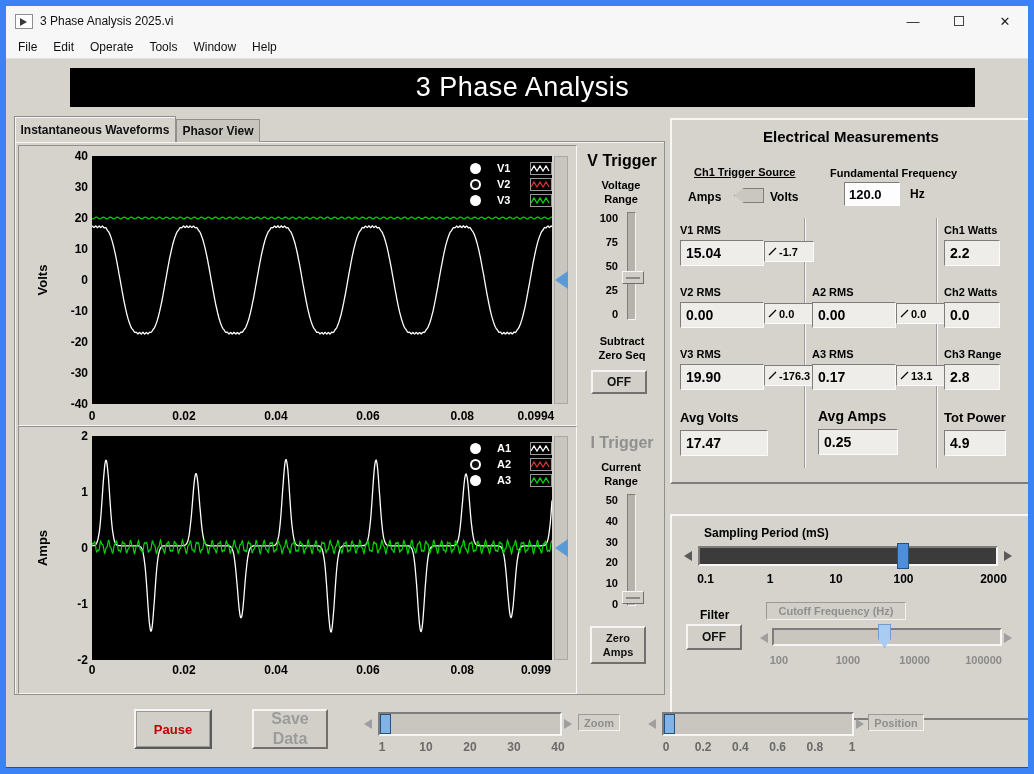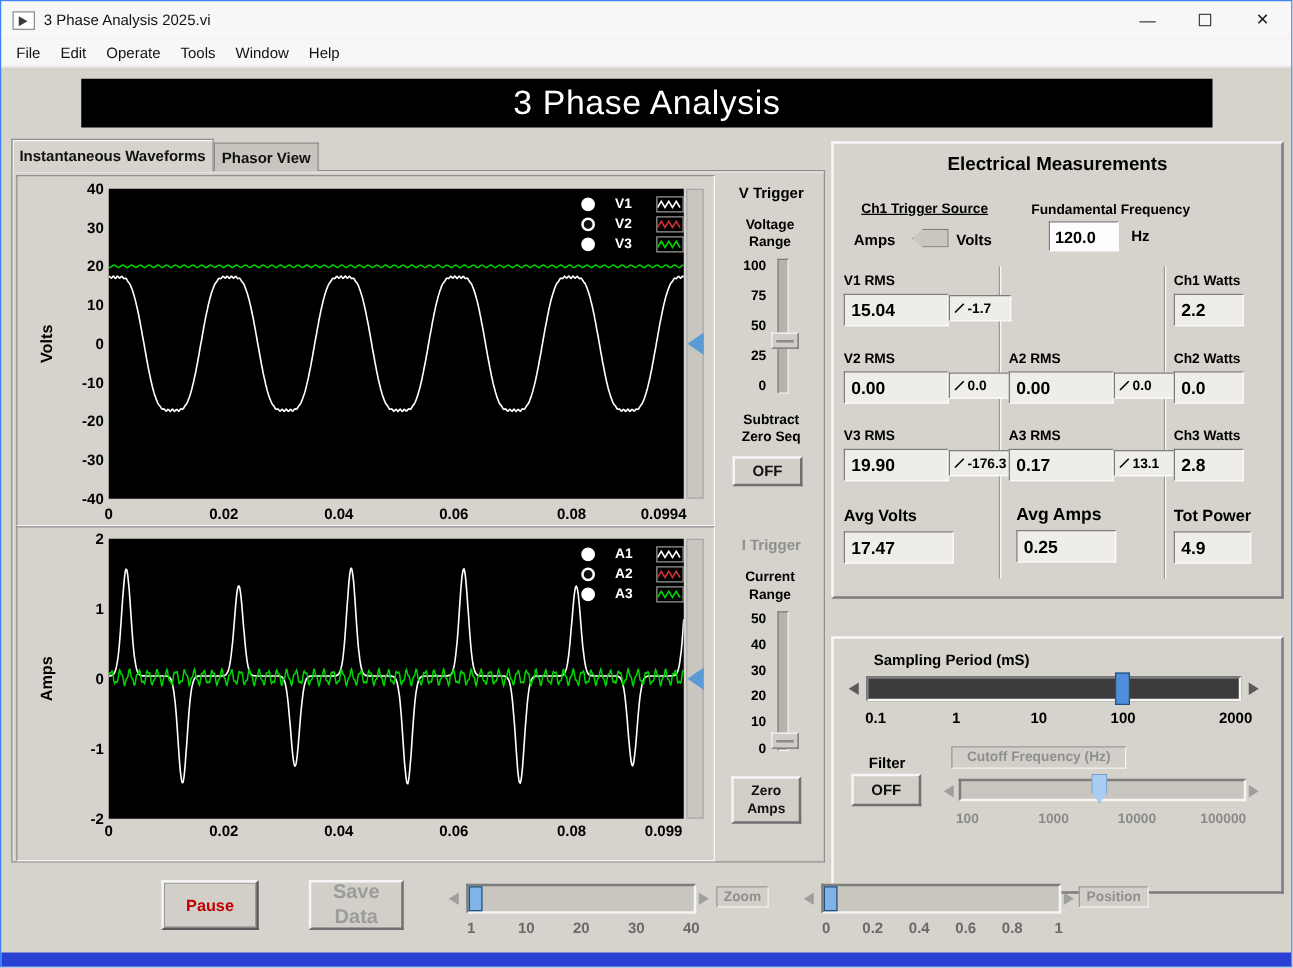--- a/index.html
+++ b/index.html
@@ -1,17 +1,17 @@
 <!DOCTYPE html>
 <html><head>
 <meta charset="utf-8">
 <style>
   *{margin:0;padding:0;box-sizing:border-box;}
   body{font-family:"Liberation Sans","DejaVu Sans",sans-serif;background:#ffffff;}
-  #app{position:relative;width:1034px;height:774px;background:#d6d3cd;overflow:hidden;border:1px solid #3b82f6;}
+  #app{position:relative;width:1034px;height:774px;background:#d6d3cd;overflow:hidden;border:6px solid #3b82f6;}
 
   
   .titlebar{position:absolute;left:0;top:0;width:100%;height:30px;background:#f7f7f7;display:flex;align-items:center;}
   .appicon{width:18px;height:15px;margin-left:9px;background:#fff;border:1px solid #8f8f8f;position:relative;}
   .appicon-tri{position:absolute;left:4px;top:3px;width:0;height:0;border-top:4px solid transparent;border-bottom:4px solid transparent;border-left:7px solid #3a3a3a;}
   .wintitle{font-size:12px;margin-left:7px;color:#111;}
   .winbtns{margin-left:auto;display:flex;height:100%;}
   .winbtn{width:46px;height:100%;display:flex;align-items:center;justify-content:center;font-size:13px;color:#222;cursor:default;}
   .maxbox{width:10px;height:10px;border:1px solid #444;display:block;}
   .menubar{position:absolute;left:0;top:30px;width:100%;height:23px;background:#f7f7f7;border-bottom:1px solid #e2e2e2;display:flex;align-items:center;padding-left:4px;}
@@ -40,21 +40,21 @@
   .legend{position:absolute;width:82px;display:flex;flex-direction:column;}
   .lrow{display:flex;align-items:center;height:16px;justify-content:flex-end;gap:16px;}
   .lradio{width:11px;height:11px;border-radius:50%;border:2px solid #fff;background:#111;flex:0 0 auto;}
   .lradio.on{background:#fff;}
   .lname{color:#fff;font-size:11px;font-weight:bold;width:17px;}
   .lsw{width:22px;height:13px;border:1px solid #9a9a9a;background:#000;display:flex;align-items:center;justify-content:center;flex:0 0 auto;}
 
   .cursor-strip{position:absolute;width:14px;background:#c9c6c0;border:1px solid #a8a8a8;}
   .cursor-tri{position:absolute;width:0;height:0;border-top:9px solid transparent;border-bottom:9px solid transparent;border-right:13px solid #5b9bd5;z-index:4;}
 
-  .sec-title{position:absolute;font-weight:bold;font-size:12px;text-align:center;}
+  .sec-title{position:absolute;font-weight:bold;font-size:16px;text-align:center;}
   .sec-title.disabled{color:#8f8f8f;}
   .sec-sub{position:absolute;font-weight:bold;font-size:11px;text-align:center;line-height:1.3;}
 
   .vtrack{position:absolute;width:9px;background:#b6b3ad;border:1px solid;border-color:#7d7d7d #f5f5f5 #f5f5f5 #7d7d7d;}
   .vhandle{position:absolute;width:22px;height:13px;background:#d0cdc7;border:1px solid;border-color:#f7f7f7 #6e6e6e #6e6e6e #f7f7f7;z-index:2;}
   .vhandle::after{content:"";position:absolute;left:3px;right:3px;top:5px;height:2px;background:#8a8a8a;}
 
   .htrack{position:absolute;border:2px solid;border-color:#7d7d7d #f5f5f5 #f5f5f5 #7d7d7d;}
   .htrack.dark{background:#3b3b3b;}
   .htrack.light{background:#c9c6c0;}
@@ -376,21 +376,21 @@
           <span>2.2</span>
         </div>
     </div>
     <div class="mcell" style="left:272px;top:166px">
       <div class="mlabel">Ch2 Watts</div>
       <div class="valbox mval" style="width:56px">
           <span>0.0</span>
         </div>
     </div>
     <div class="mcell" style="left:272px;top:228px">
-      <div class="mlabel">Ch3 Watts</div>
+      <div class="mlabel">Ch3 Range</div>
       <div class="valbox mval" style="width:56px">
           <span>2.8</span>
         </div>
     </div>
     <div class="mcell" style="left:272px;top:290px">
       <div class="avg-label">Tot Power</div>
       <div class="valbox avgbox" style="width:62px">
           <span>4.9</span>
         </div>
     </div>

